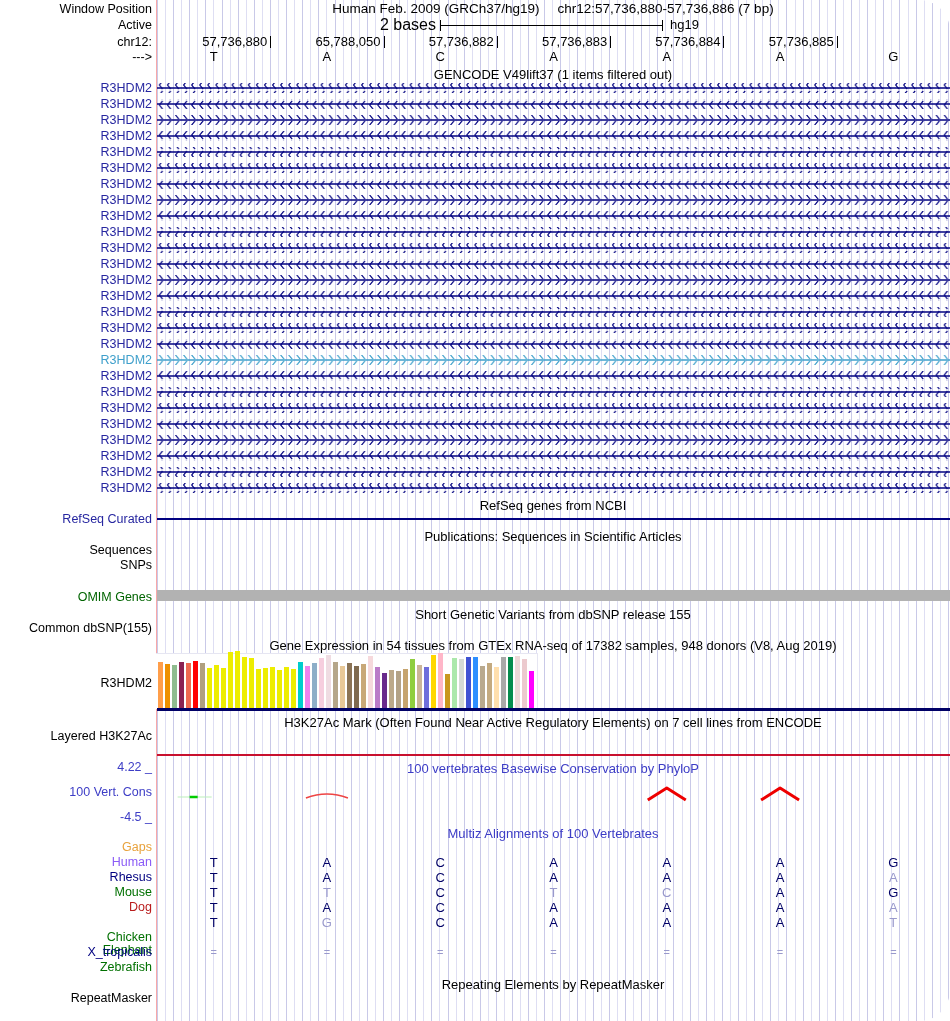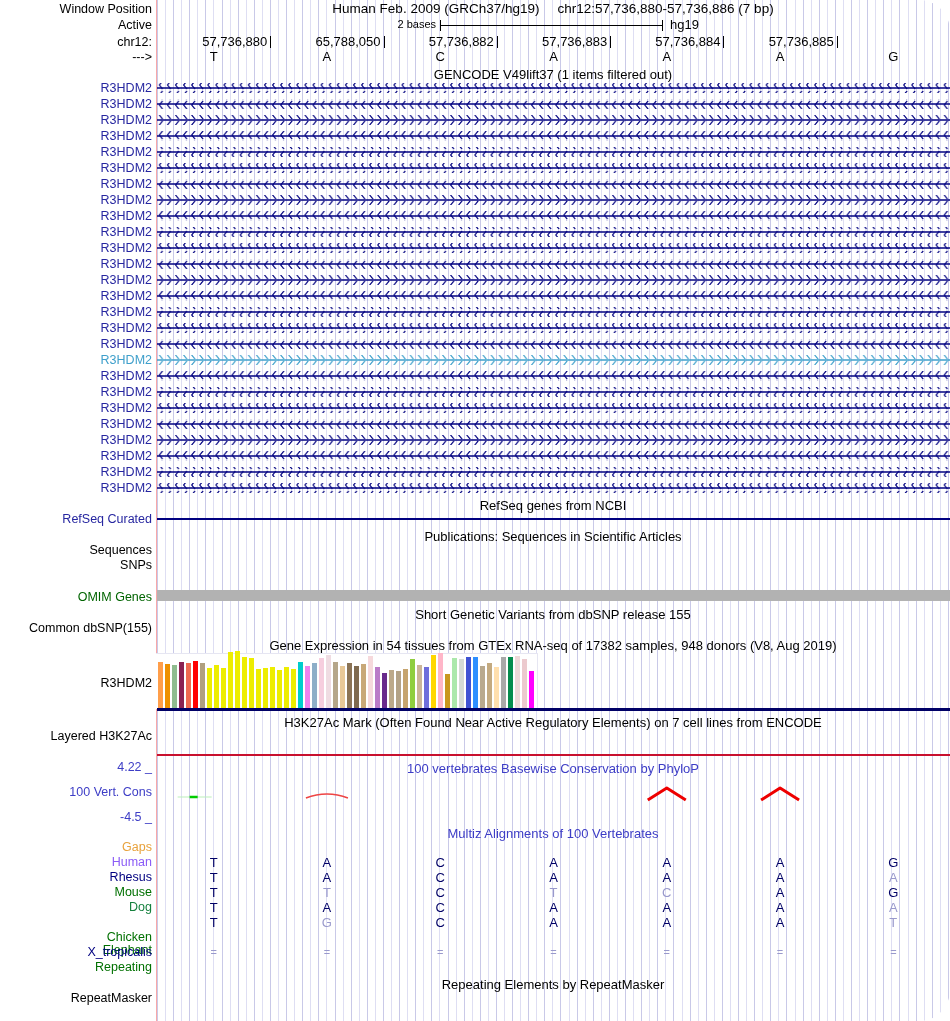--- a/index.html
+++ b/index.html
@@ -36,21 +36,21 @@
   <div class="lbl" style="top:1px">Window Position</div>
   <div class="lbl" style="top:17px">Active</div>
   <div class="lbl" style="top:34px">chr12:</div>
   <div class="lbl" style="top:49px">---&gt;</div>
 
   <div class="abs" style="left:157px;top:1px;width:792px;display:flex;justify-content:center;gap:18px;font-size:13.5px;height:15px;line-height:15px;">
     <span>Human Feb. 2009 (GRCh37/hg19)</span>
     <span>chr12:57,736,880-57,736,886 (7 bp)</span>
   </div>
 
-  <div class="abs" style="left:336px;top:17px;width:100px;text-align:right;font-size:11px;height:15px;line-height:15px;">2 bases</div>
+  <div class="abs" style="left:336px;top:17px;width:100px;text-align:right;font-size:16px;height:15px;line-height:15px;">2 bases</div>
   <div class="hline" style="left:440px;top:25px;width:223px;height:1px;background:#000;"></div>
   <div class="tick" style="left:440px;top:20px;height:11px;"></div>
   <div class="tick" style="left:662px;top:20px;height:11px;"></div>
   <div class="abs" style="left:670px;top:17px;font-size:13px;height:15px;line-height:15px;">hg19</div>
 
   <div id="ruler">
       <div class="num" style="left: 177.286px; top: 35px;">57,736,880</div>
       <div class="tick" style="left: 270.286px; top: 36px; height: 12px;"></div>
       <div class="num" style="left: 290.571px; top: 35px;">65,788,050</div>
       <div class="tick" style="left: 383.571px; top: 36px; height: 12px;"></div>
@@ -276,21 +276,21 @@
       <div class="aln" style="left: 768.071px; top: 870px; color: rgb(0, 0, 102);">A</div>
       <div class="aln" style="left: 881.357px; top: 870px; color: rgb(153, 153, 204);">A</div>
       <div class="lbl" style="top: 885px; height: 15px; line-height: 15px; color: rgb(0, 112, 0);">Mouse</div>
       <div class="aln" style="left: 201.643px; top: 885px; color: rgb(0, 0, 102);">T</div>
       <div class="aln" style="left: 314.929px; top: 885px; color: rgb(153, 153, 204);">T</div>
       <div class="aln" style="left: 428.214px; top: 885px; color: rgb(0, 0, 102);">C</div>
       <div class="aln" style="left: 541.5px; top: 885px; color: rgb(153, 153, 204);">T</div>
       <div class="aln" style="left: 654.786px; top: 885px; color: rgb(153, 153, 204);">C</div>
       <div class="aln" style="left: 768.071px; top: 885px; color: rgb(0, 0, 102);">A</div>
       <div class="aln" style="left: 881.357px; top: 885px; color: rgb(0, 0, 102);">G</div>
-      <div class="lbl" style="top: 900px; height: 15px; line-height: 15px; color: #15803d;">Dog</div>
+      <div class="lbl" style="top: 900px; height: 15px; line-height: 15px; color: #b91c1c;">Dog</div>
       <div class="aln" style="left: 201.643px; top: 900px; color: rgb(0, 0, 102);">T</div>
       <div class="aln" style="left: 314.929px; top: 900px; color: rgb(0, 0, 102);">A</div>
       <div class="aln" style="left: 428.214px; top: 900px; color: rgb(0, 0, 102);">C</div>
       <div class="aln" style="left: 541.5px; top: 900px; color: rgb(0, 0, 102);">A</div>
       <div class="aln" style="left: 654.786px; top: 900px; color: rgb(0, 0, 102);">A</div>
       <div class="aln" style="left: 768.071px; top: 900px; color: rgb(0, 0, 102);">A</div>
       <div class="aln" style="left: 881.357px; top: 900px; color: rgb(153, 153, 204);">A</div>
       <div class="lbl" style="top: 915px; height: 15px; line-height: 15px; color: rgb(0, 112, 0); margin-top: 28px;">Elephant</div>
       <div class="aln" style="left: 201.643px; top: 915px; color: rgb(0, 0, 102);">T</div>
       <div class="aln" style="left: 314.929px; top: 915px; color: rgb(153, 153, 204);">G</div>
@@ -301,19 +301,19 @@
       <div class="aln" style="left: 881.357px; top: 915px; color: rgb(153, 153, 204);">T</div>
       <div class="lbl" style="top: 930px; height: 15px; line-height: 15px; color: rgb(0, 112, 0);">Chicken</div>
       <div class="lbl" style="top: 945px; height: 15px; line-height: 15px; color: rgb(0, 0, 128);">X_tropicalis</div>
       <div class="aln" style="left: 201.643px; top: 945px; color: rgb(153, 153, 204); font-size: 11px;">=</div>
       <div class="aln" style="left: 314.929px; top: 945px; color: rgb(153, 153, 204); font-size: 11px;">=</div>
       <div class="aln" style="left: 428.214px; top: 945px; color: rgb(153, 153, 204); font-size: 11px;">=</div>
       <div class="aln" style="left: 541.5px; top: 945px; color: rgb(153, 153, 204); font-size: 11px;">=</div>
       <div class="aln" style="left: 654.786px; top: 945px; color: rgb(153, 153, 204); font-size: 11px;">=</div>
       <div class="aln" style="left: 768.071px; top: 945px; color: rgb(153, 153, 204); font-size: 11px;">=</div>
       <div class="aln" style="left: 881.357px; top: 945px; color: rgb(153, 153, 204); font-size: 11px;">=</div>
-      <div class="lbl" style="top: 960px; height: 15px; line-height: 15px; color: rgb(0, 112, 0);">Repeating</div>
+      <div class="lbl" style="top: 960px; height: 15px; line-height: 15px; color: rgb(0, 112, 0);">Zebrafish</div>
     </div>
 
   <div class="title" style="top:977px">Repeating Elements by RepeatMasker</div>
   <div class="lbl" style="top:990px">RepeatMasker</div>
 
 </div>
 
 </body></html>

